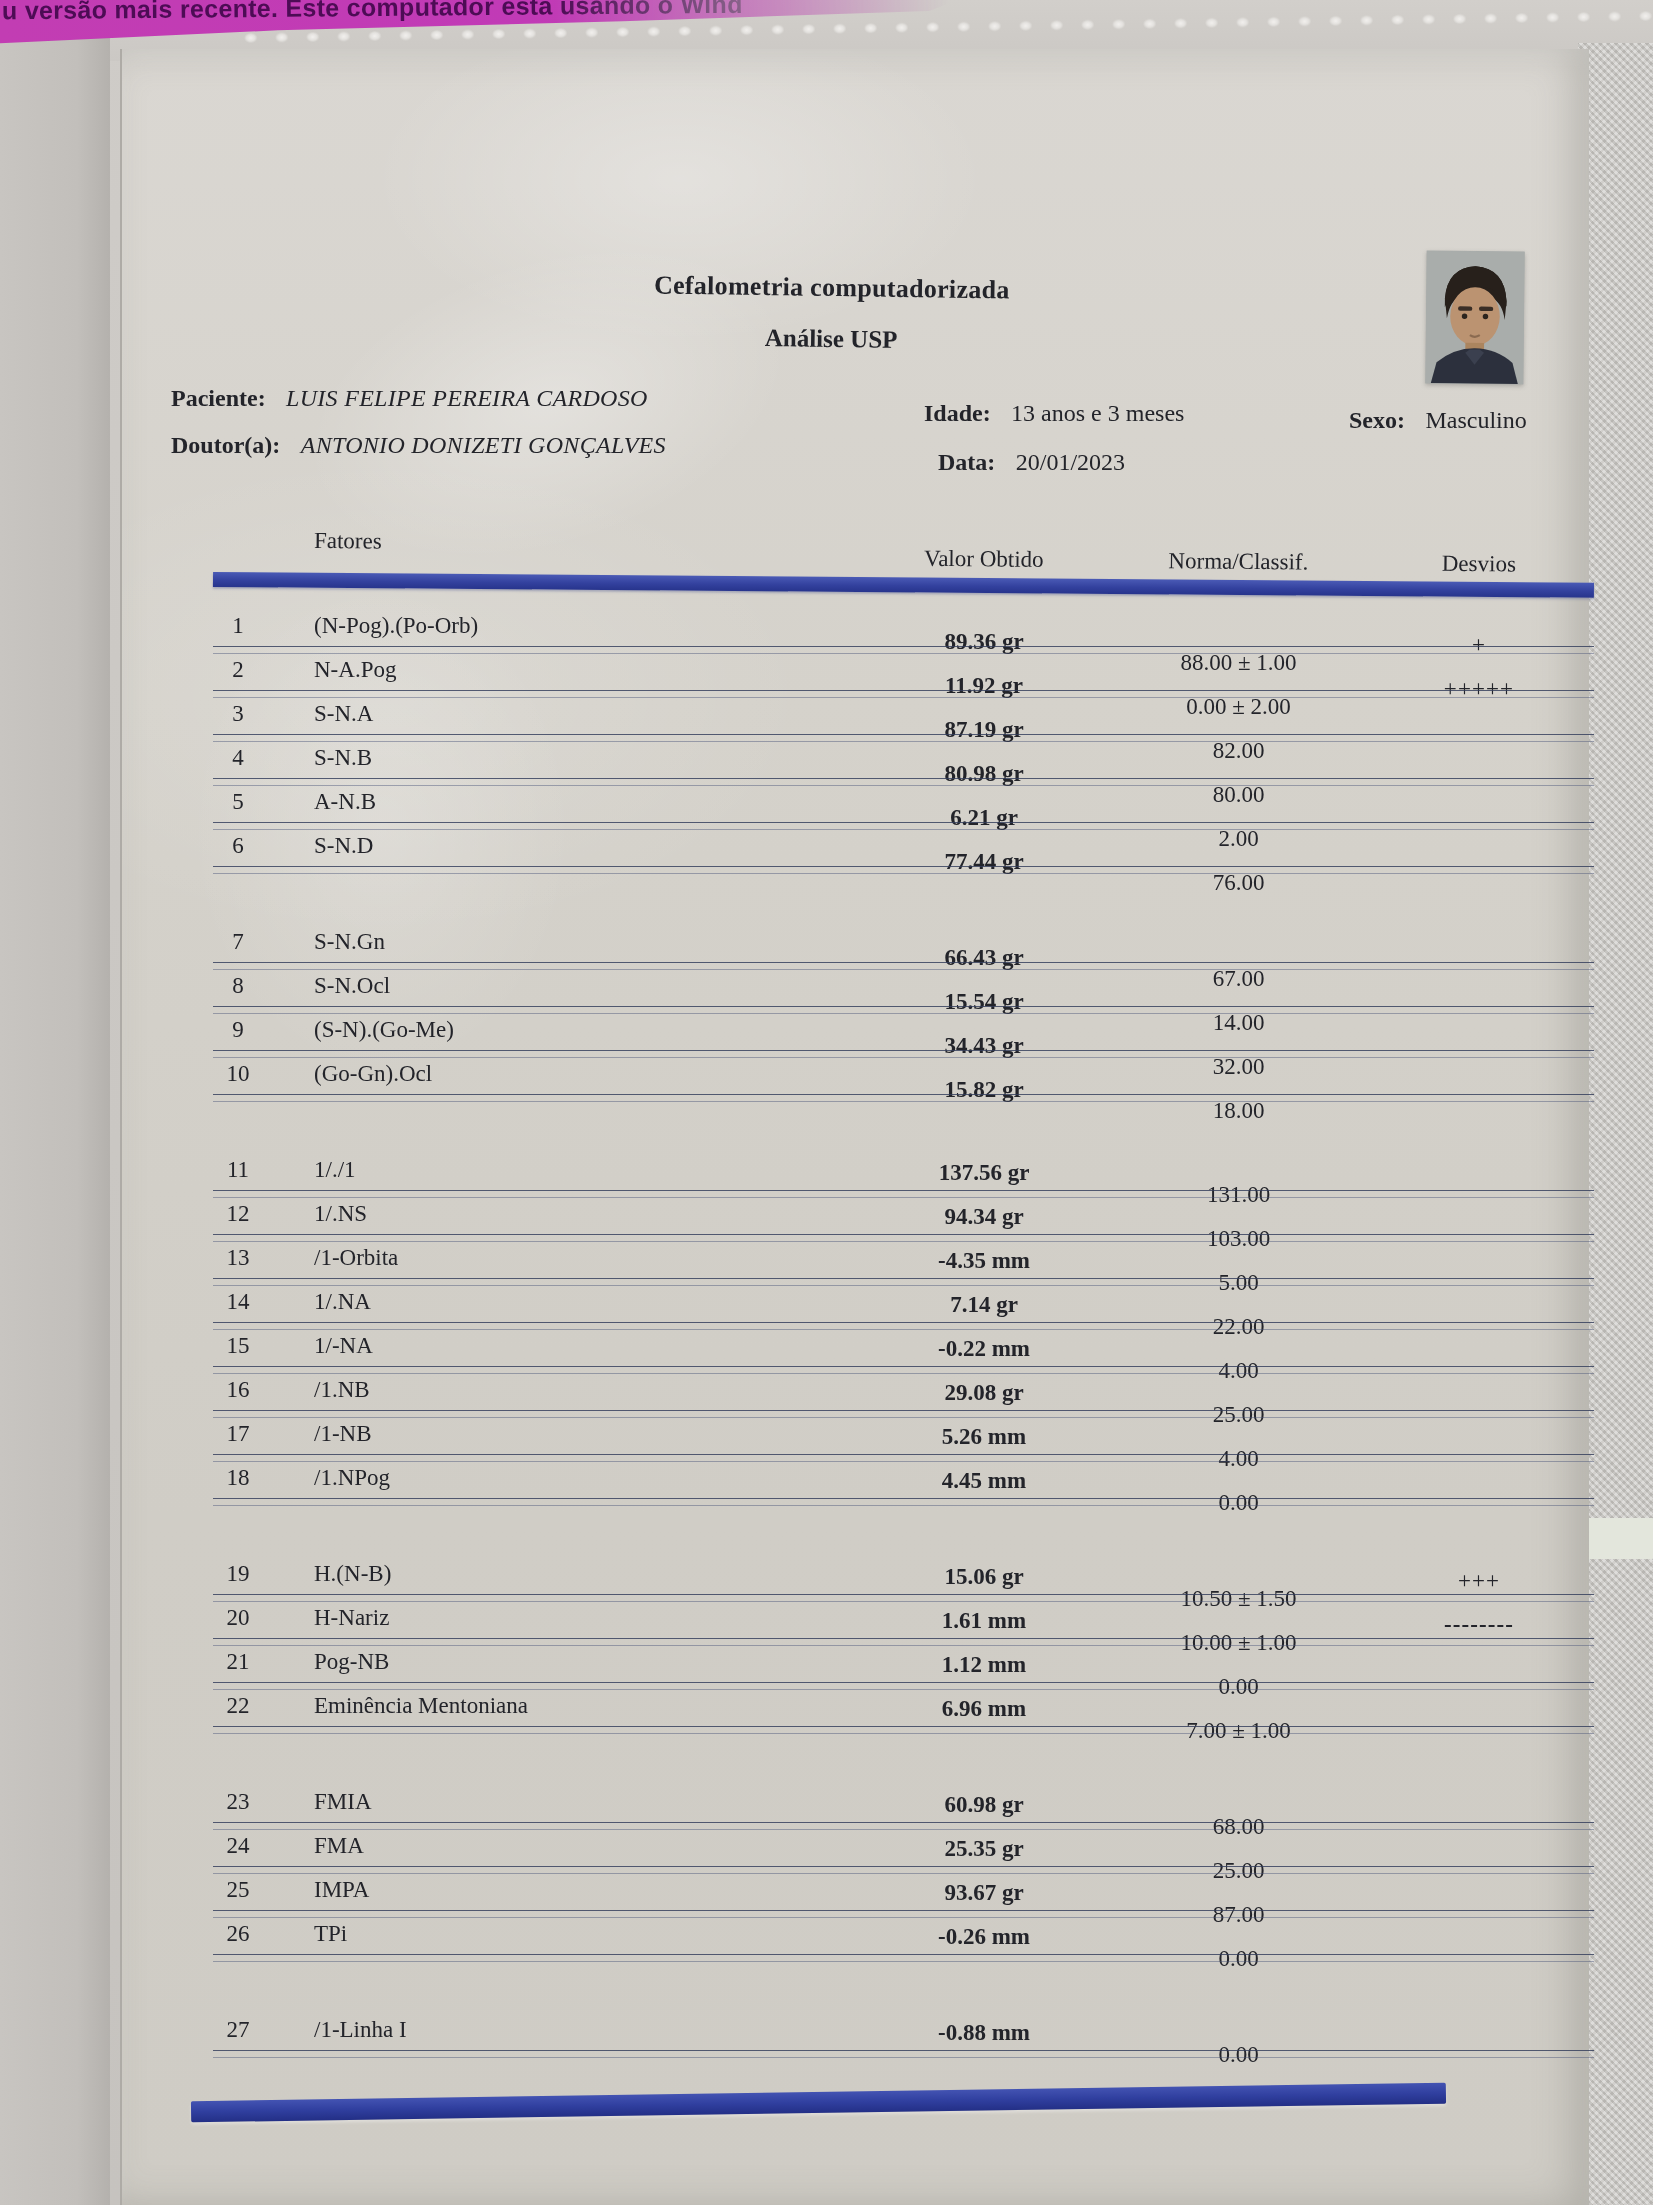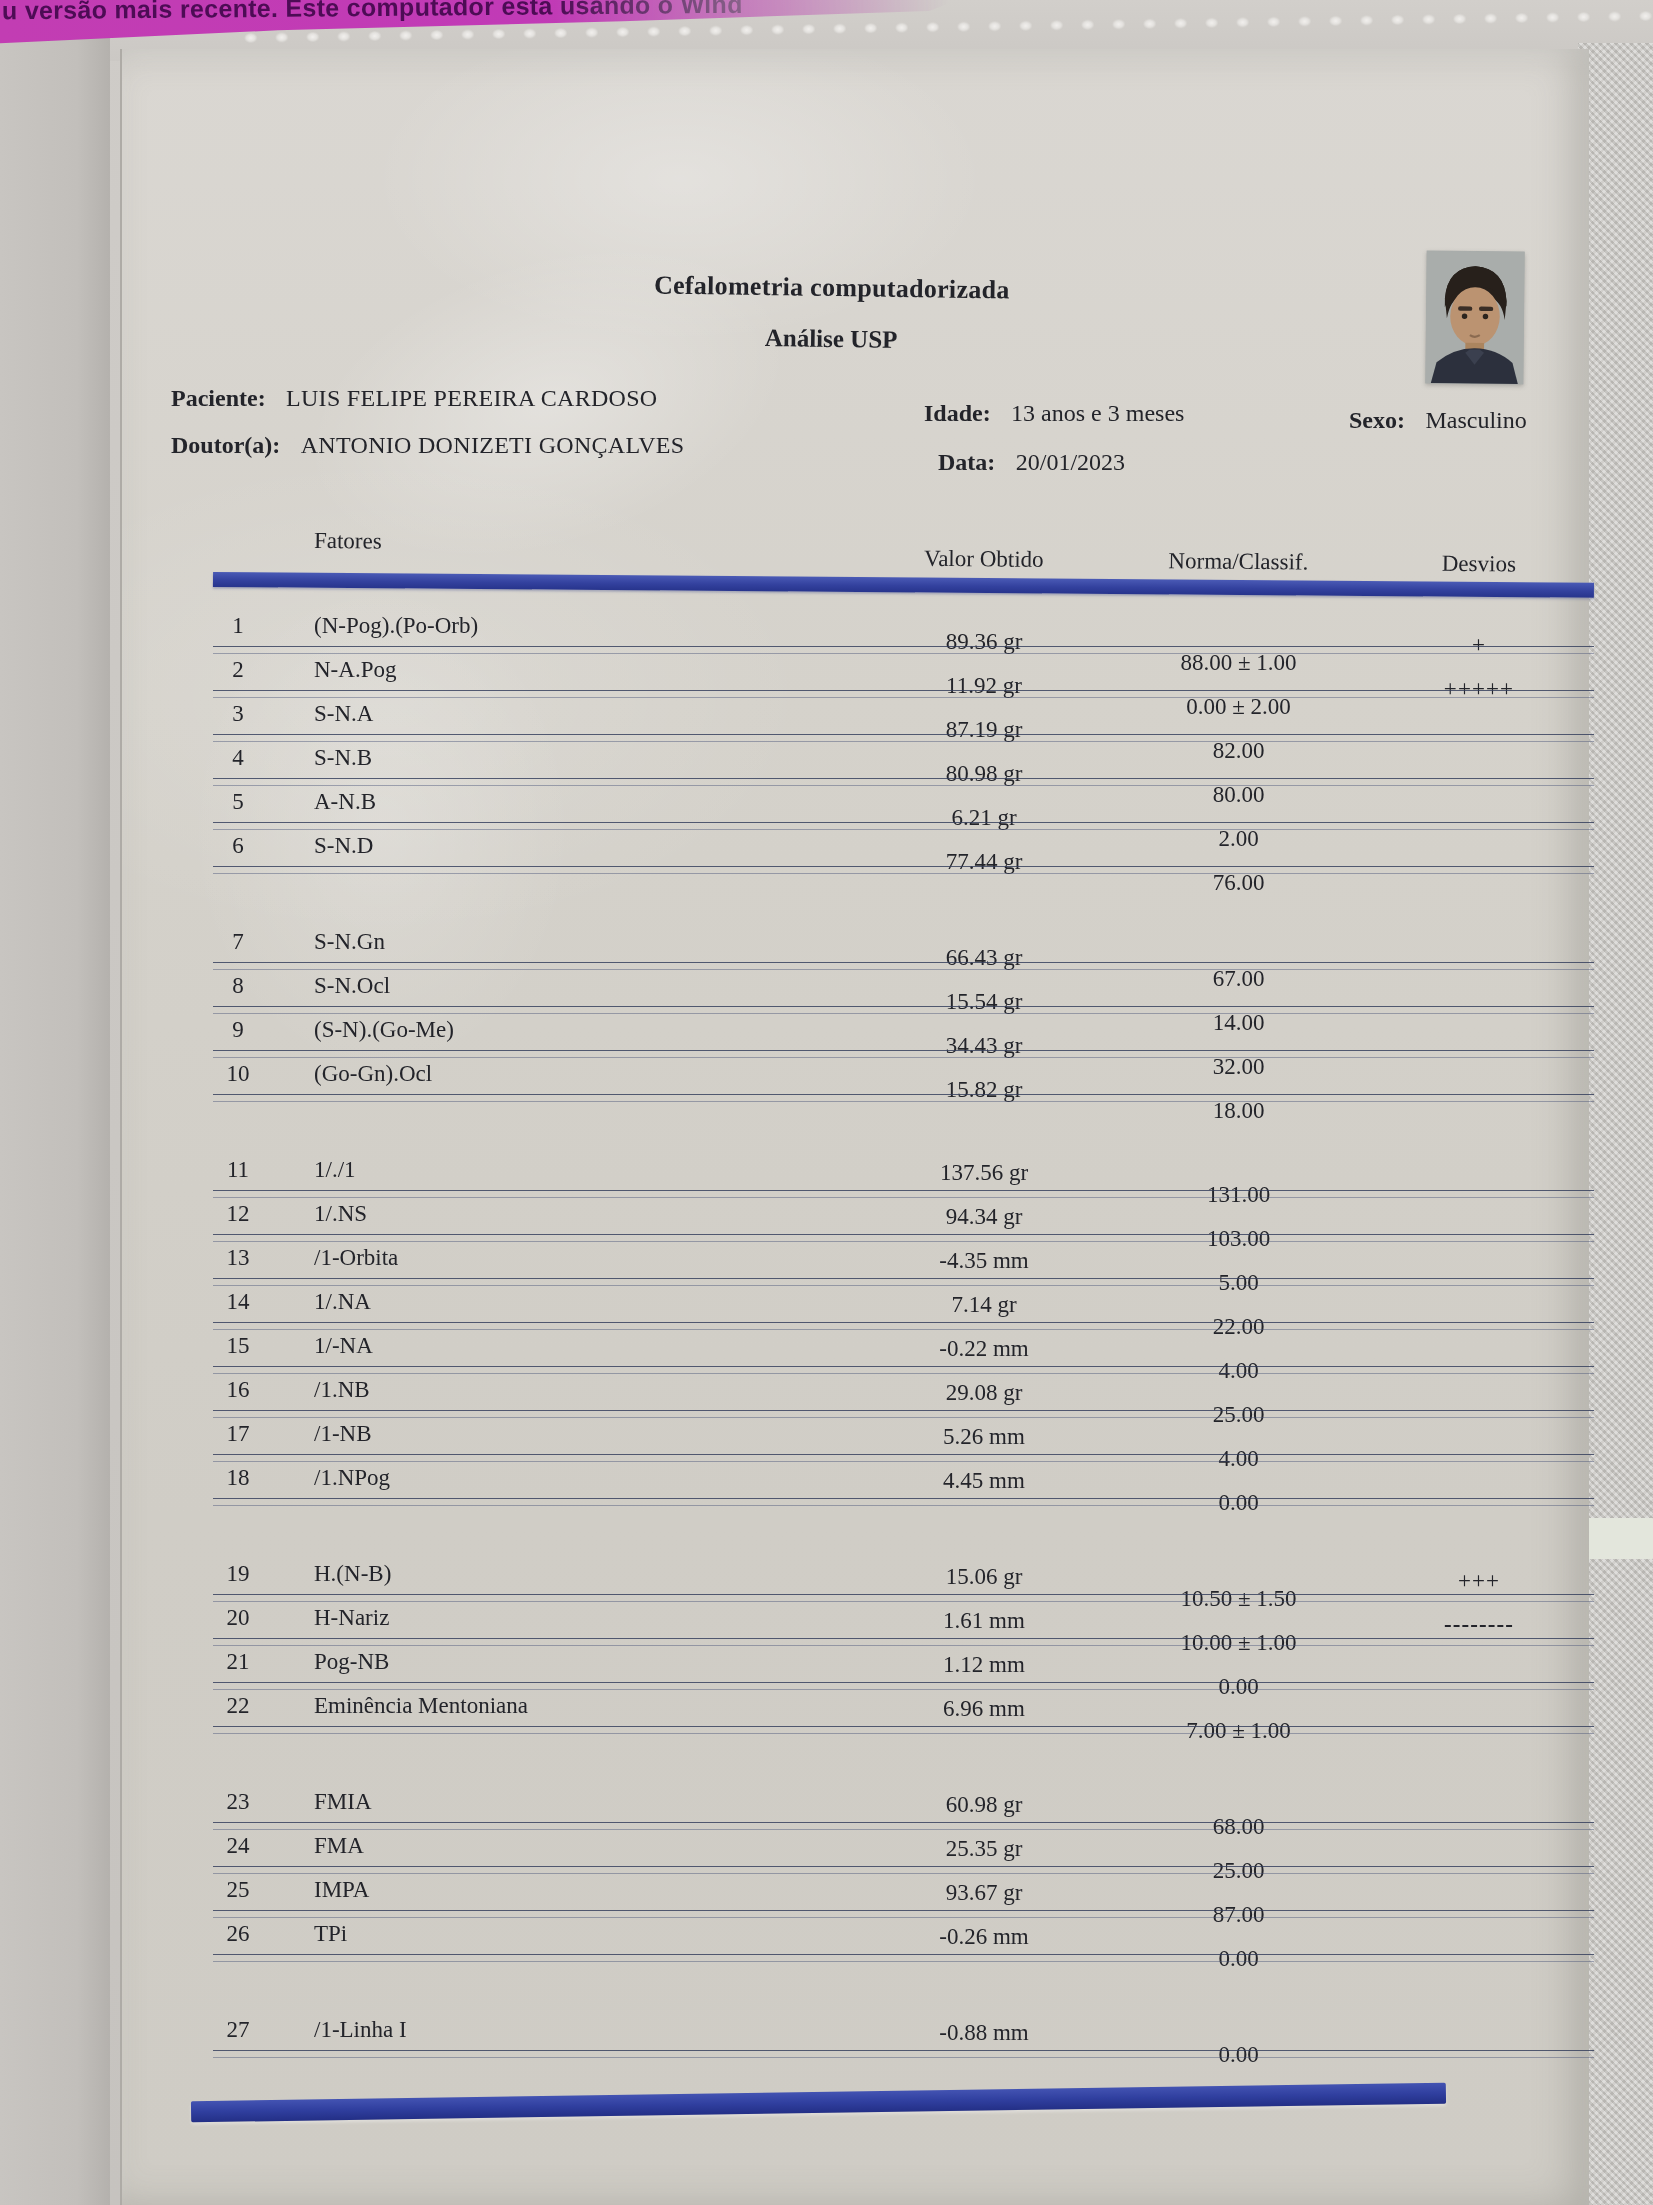--- a/index.html
+++ b/index.html
@@ -55,38 +55,38 @@
   .title-wrap{position:absolute;left:309px;top:224px;width:801px;text-align:center;
     transform:rotate(0.8deg);}
   .doc-title{font-size:26px;font-weight:700;letter-spacing:0.3px;}
   .doc-subtitle{font-size:25px;font-weight:700;margin-top:22px;}
   .photo{position:absolute;left:1304px;top:202px;width:98px;height:133px;
     background:#a9adab;box-shadow:0 1.7px 4.4px rgba(90,88,85,.35);
     transform:rotate(0.6deg);overflow:hidden;}
   .idrow{position:absolute;white-space:nowrap;font-size:24px;}
   .idrow .lab{font-weight:700;}
   .idrow .val{margin-left:14.4px;}
-  .caps{letter-spacing:0.3px;}
+  .caps{letter-spacing:0.3px;font-style:italic;}
   
   .table{position:absolute;left:91px;top:476px;width:1381px;font-size:23px;}
   .thead,.trow{display:grid;grid-template-columns:50px 591px 260px 249px 232px;}
   .thead{height:40px;align-items:end;transform:rotate(0.55deg);transform-origin:left center;}
   .thead .h-fatores{grid-column:2;padding-left:51px;transform:translateY(-12px);}
   .thead .h-val,.thead .h-norma,.thead .h-desv{text-align:center;}
   .blue-bar{margin-top:6.6px;height:15px;width:1381px;
     background:linear-gradient(180deg,#4a5ab5 0%,#33419e 55%,#27348c 100%);
     box-shadow:0 1.7px 2.2px rgba(70,80,140,.35);
     transform:rotate(0.45deg);transform-origin:left center;}
   .tgroup{margin-top:52px;}
   .tgroup.first{margin-top:25.4px;}
   .trow{position:relative;height:44px;}
   .c-num{text-align:center;padding-top:1.1px;}
   .c-factor{padding-left:51px;padding-top:1.1px;}
   .c-valor,.c-norma,.c-desvios{text-align:center;}
-  .tgroup .c-valor{transform:translateY(4.4px);}
+  .tgroup .c-valor{transform:translateY(4.4px);font-weight:bold;}
   .tgroup .c-norma{transform:translateY(5.5px);margin-top:20px;}
   .tgroup .c-desvios{transform:translateY(7.7px);letter-spacing:1.1px;}
   .tgroup.offset .c-valor{transform:translateY(16.6px);}
   .tgroup.offset .c-norma{transform:translateY(17.7px);}
   .tgroup.offset .c-desvios{transform:translateY(20px);}
   .rule{position:absolute;left:0;right:0;bottom:2.2px;height:5.5px;
     border-top:1.7px solid rgba(52,62,92,.82);
     border-bottom:1.1px solid rgba(72,84,120,.45);}
   .bottom-bar{position:absolute;left:69px;top:2043px;width:1255px;height:21px;
     background:linear-gradient(180deg,#4353b2 0%,#303f9f 50%,#232f86 100%);

